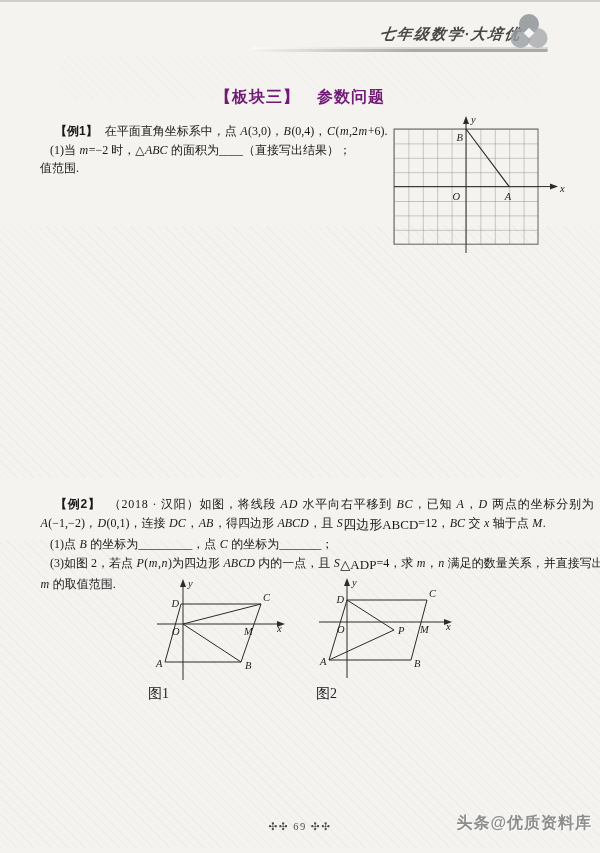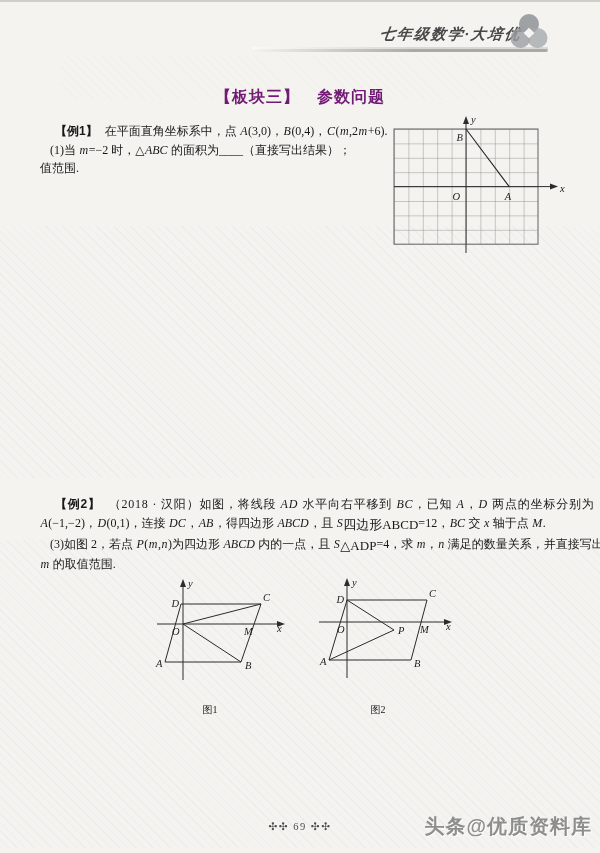--- a/index.html
+++ b/index.html
@@ -56,32 +56,32 @@
   .ind15 { text-indent:15px; }
   .ind10 { text-indent:10px; }
   .sp1 { letter-spacing:.8px;margin-top:32px; }
 
   svg { position:absolute; overflow:visible; }
   svg text {
     font-family:"Liberation Serif","DejaVu Serif",serif;
     font-style:italic; font-size:10.5px; fill:#1d1d1d;
   }
   .fig-caption {
-    position:absolute; width:124px; text-align:center;
-    font-size:10px; color:#1d1d1d;margin-top:18px;
+    position:absolute; width:124px; 
+    font-size:14px; color:#1d1d1d;
   }
 
   .page-number {
     position:absolute; top:820px; left:0; width:100%; text-align:center;
     font-size:10.5px; color:#4c4c4c; letter-spacing:1.5px;
   }
   .watermark {
     position:absolute; top:813px; right:8px;
     font-family:"Liberation Sans","DejaVu Sans",sans-serif;
-    font-size:20px; font-weight:bold; color:#8e8e8c;
+    font-size:16px; font-weight:bold; color:#8e8e8c;
     letter-spacing:1px; text-shadow:1px 1px 0 rgba(255,255,255,.85);
   }
 </style>
 </head>
 <body>
 
 <div class="page">
   <div class="top-edge"></div>
 
   <div class="stripes light" style="left:60px; top:55px; width:480px; height:45px;"></div>
@@ -123,20 +123,21 @@
     <text x="79" y="11">y</text>
     <text x="168" y="80">x</text>
     <text x="71" y="29" text-anchor="end">B</text>
     <text x="68" y="88" text-anchor="end">O</text>
     <text x="116" y="88" text-anchor="middle">A</text>
   </svg>
 
   <div class="ex" id="ex2">
     <div class="line ind15 sp1"><b>【例2】</b> （2018 · 汉阳）如图，将线段 <i>AD</i> 水平向右平移到 <i>BC</i>，已知 <i>A</i>，<i>D</i> 两点的坐标分别为</div>
     <div class="line"><i>A</i>(−1,−2)，<i>D</i>(0,1)，连接 <i>DC</i>，<i>AB</i>，得四边形 <i>ABCD</i>，且 <i>S</i><sub>四边形ABCD</sub>=12，<i>BC</i> 交 <i>x</i> 轴于点 <i>M</i>.</div>
+    <div class="line ind10">(1)点 <i>B</i> 的坐标为_________，点 <i>C</i> 的坐标为_______；</div>
     <div class="line ind10">(3)如图 2，若点 <i>P</i>(<i>m</i>,<i>n</i>)为四边形 <i>ABCD</i> 内的一点，且 <i>S</i><sub>△ADP</sub>=4，求 <i>m</i>，<i>n</i> 满足的数量关系，并直接写出</div>
     <div class="line"><i>m</i> 的取值范围.</div>
   </div>
 
   <svg width="150" height="132" viewBox="0 0 150 132" style="left:148px; top:576px;">
     <defs>
       <marker id="ah2" markerWidth="9" markerHeight="8" refX="5" refY="4" orient="auto">
         <path d="M0 1 L8 4 L0 7 Z" fill="#2c2c2c"></path>
       </marker>
     </defs>

